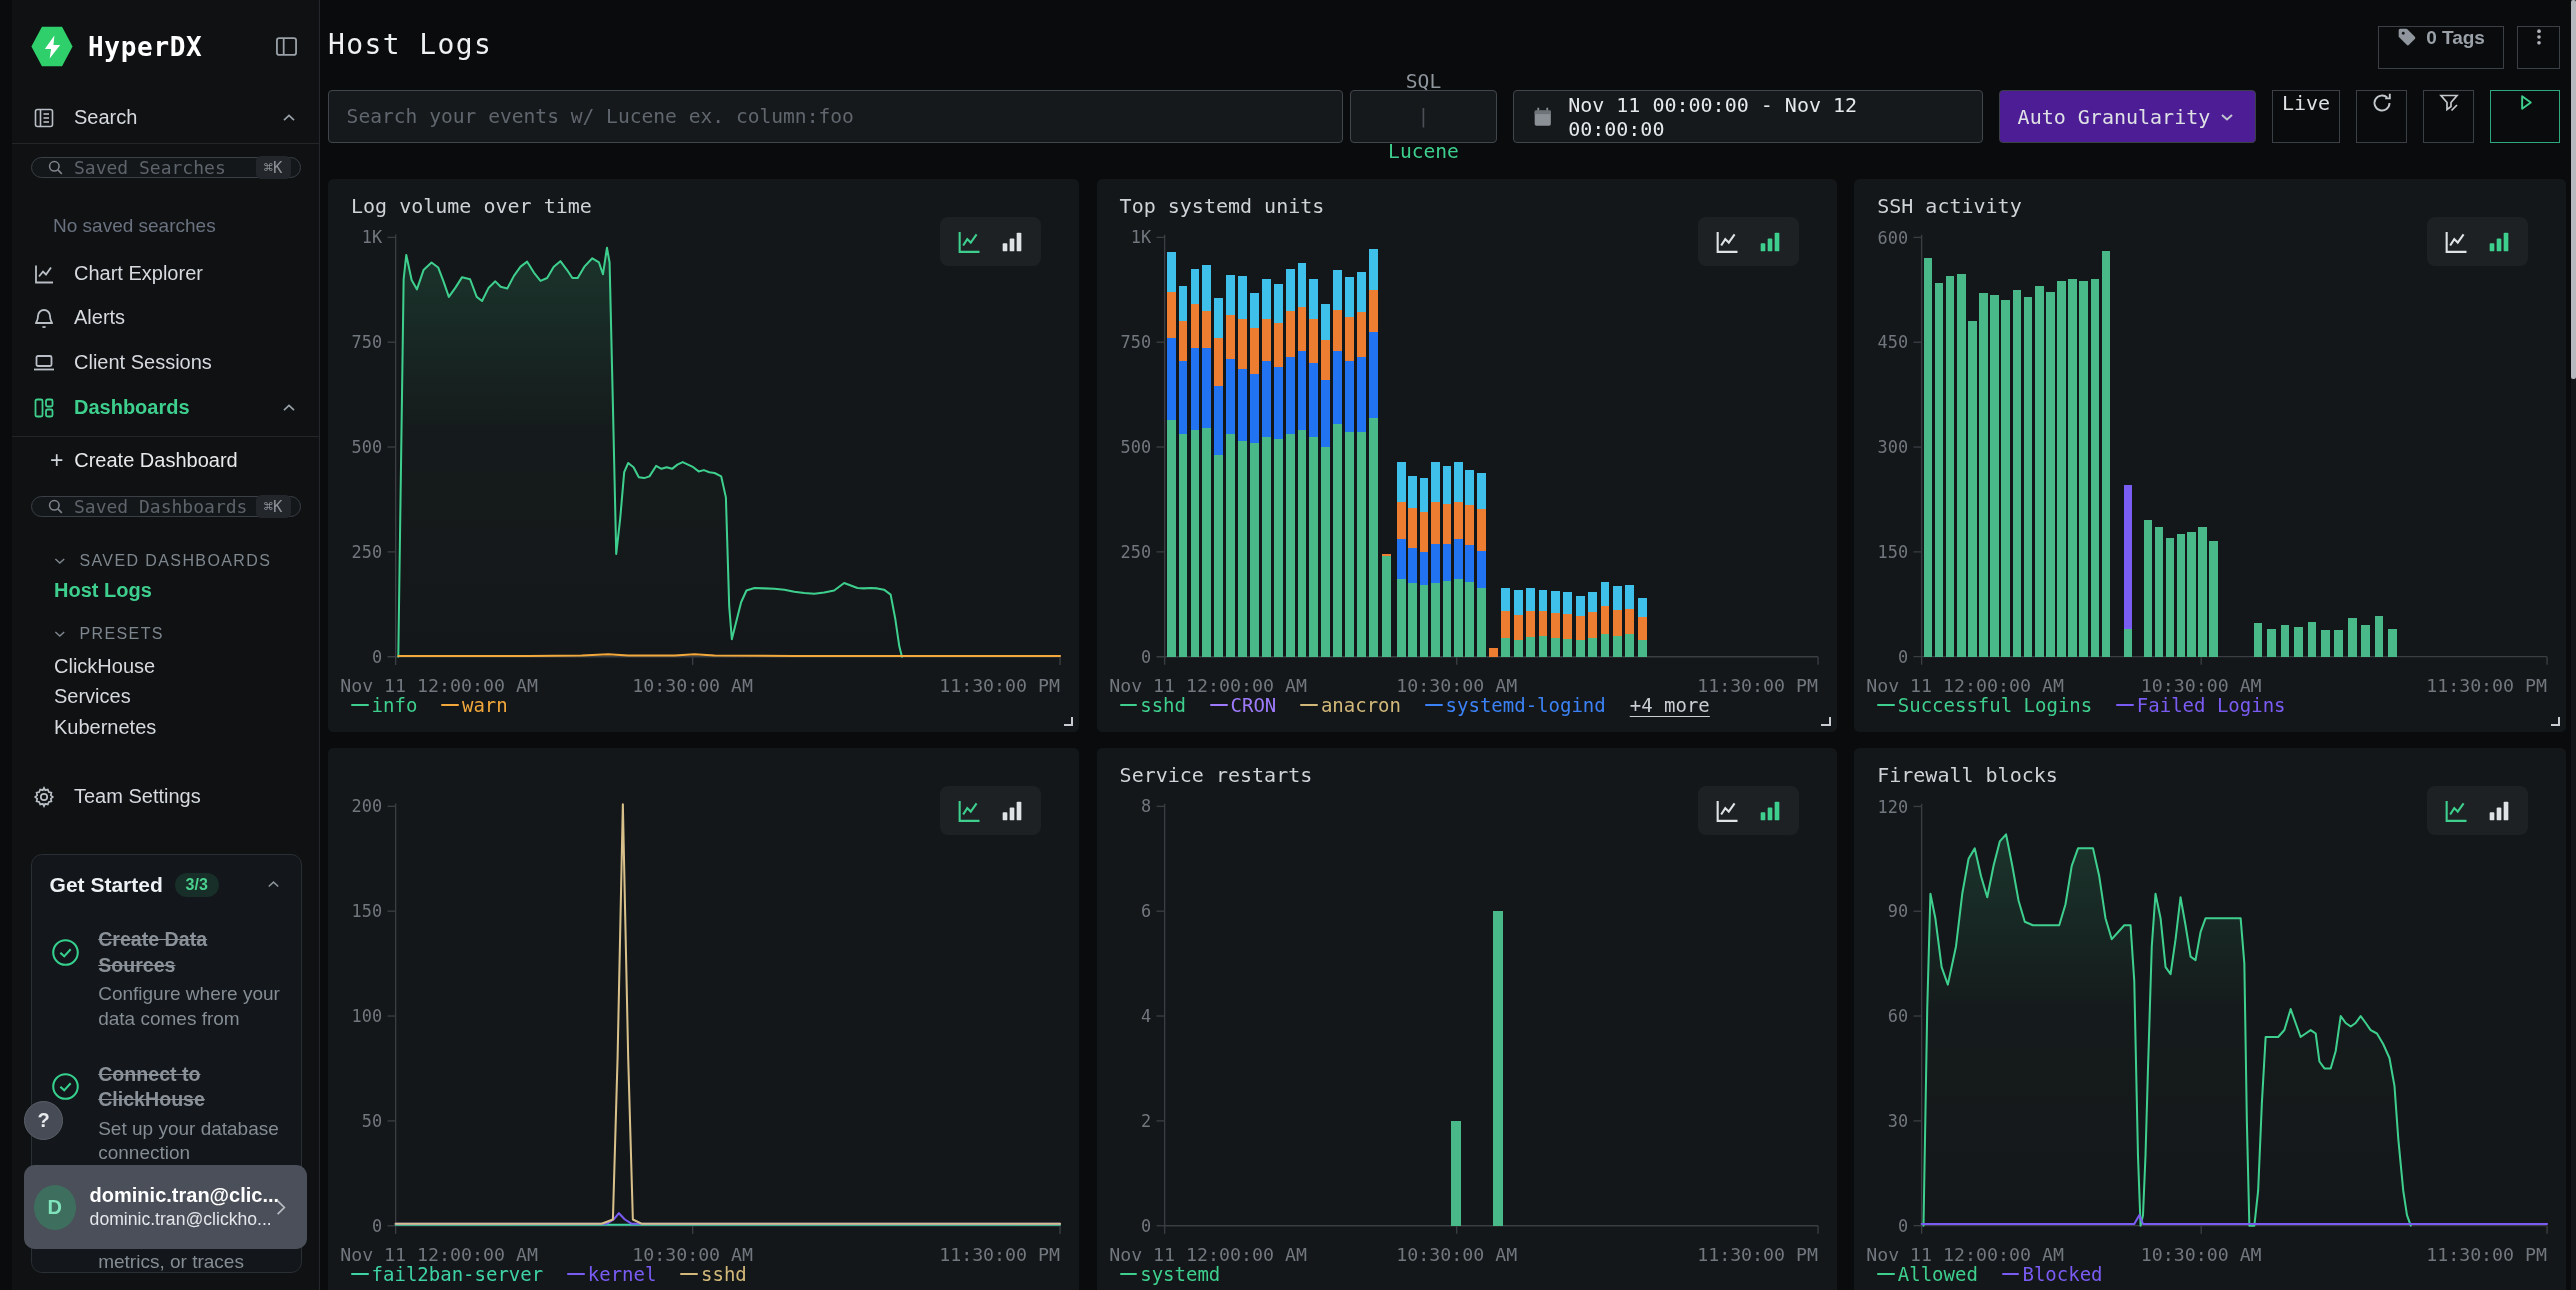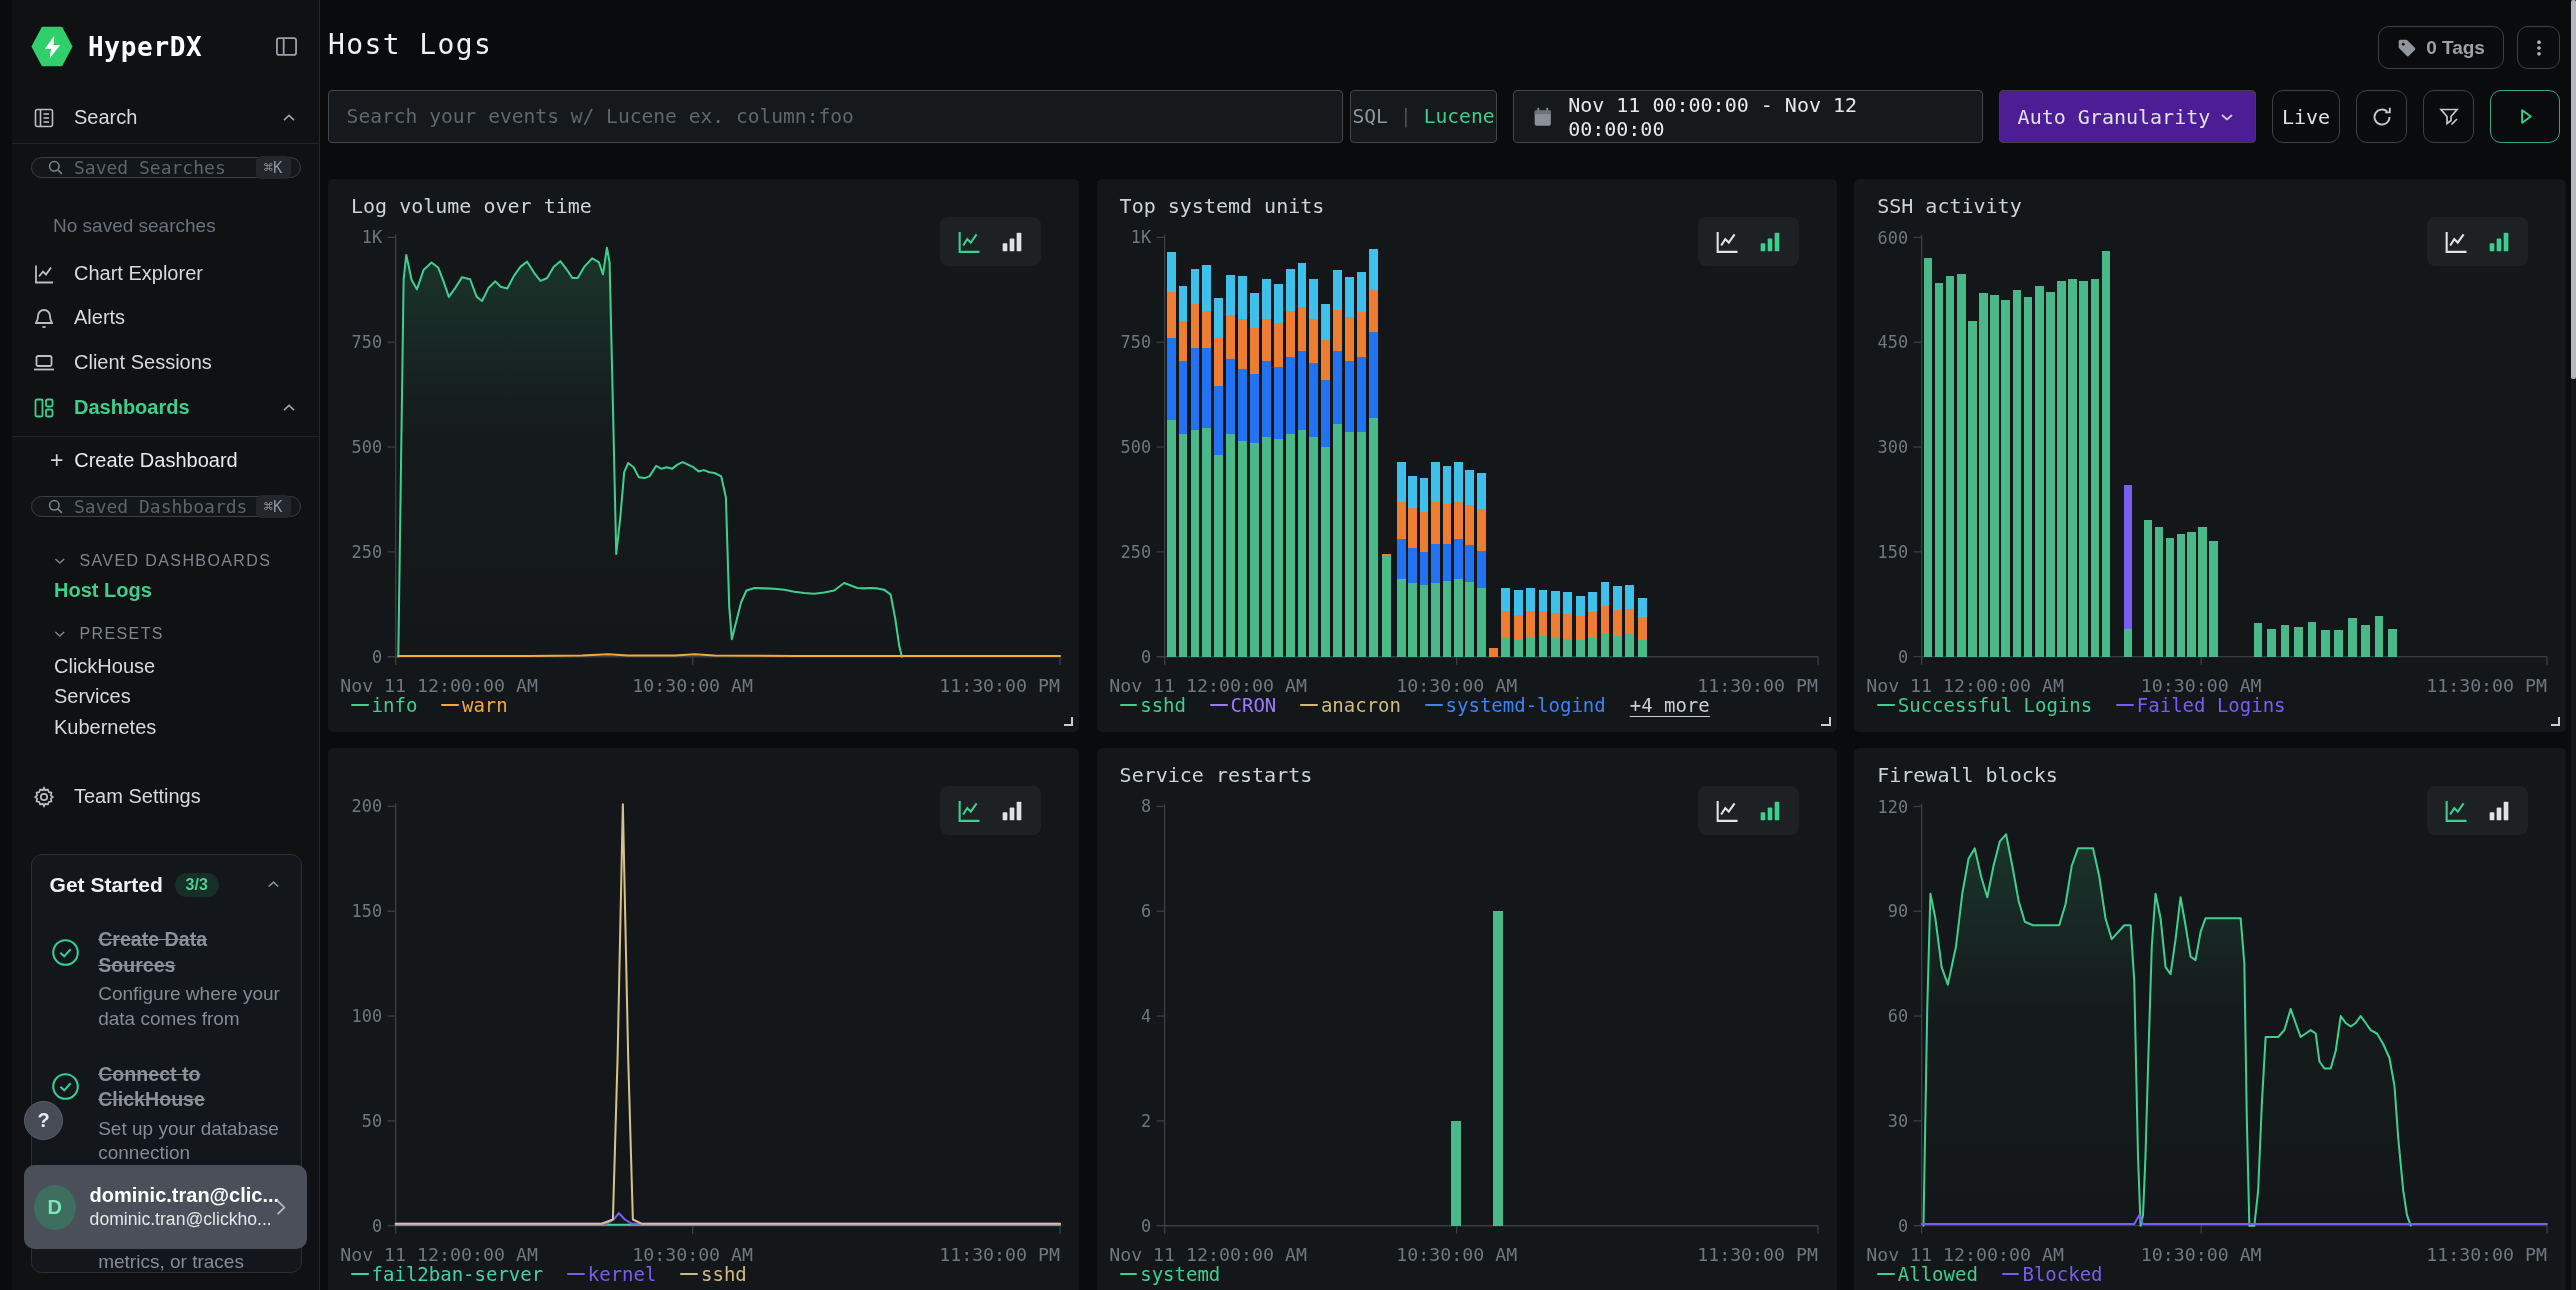--- a/index.html
+++ b/index.html
@@ -61,34 +61,34 @@
   .user-text { margin-left:13.5px; min-width:0; }
   .user-name { color:#ffffff; font-size:20px; font-weight:bold; white-space:nowrap; }
   .user-email { color:#e3e6ea; font-size:17.6px; margin-top:2.7px; white-space:nowrap; }
   .user-chev { margin-left:auto; display:flex; }
 
   
   .main { position:absolute; left:308px; top:0; right:0; bottom:0; background:#0a0b0c; }
   .page-title { position:absolute; left:20px; top:28px; color:#eef1f2; font-size:28px;
     font-weight:500; letter-spacing:1.4px; }
   .top-actions { position:absolute; right:16px; top:26px; display:flex; gap:13.5px; }
-  .btn { background:transparent; border:0.7px solid #3a4046; border-radius:11px; color:#aeb4ba;
-    display:flex; align-items:center; justify-content:center; cursor:pointer; }
+  .btn { background:transparent; border:0.7px solid #3a4046; border-radius:0; color:#aeb4ba;
+    display:flex; justify-content:center; cursor:pointer; }
   .tags-btn { height:43px; padding:0 17.6px; gap:9.5px; font-size:19px; font-weight:bold; color:#9aa1a8; }
   .dots-btn { width:43px; height:43px; }
 
   .toolbar { position:absolute; left:20px; right:16px; top:90px; height:53px; display:flex; gap:16px; }
   .search-box { flex:1; display:flex; gap:6.8px; min-width:0; }
   .search-input { flex:1; background:#16191c; border:0.7px solid #41464c; border-radius:4px;
     color:#c9ced3; font-size:19.6px; padding:0 17.6px; outline:none; min-width:0;
     font-family:"DejaVu Sans Mono", monospace; }
   .search-input::placeholder { color:#5f666d; }
   .lang-toggle { width:147px; background:#16191c; border:0.7px solid #41464c; border-radius:4px;
     display:flex; align-items:center; justify-content:center; gap:12px; font-size:19.6px; cursor:pointer;
-    font-family:"DejaVu Sans Mono", monospace; }
+    font-family:"DejaVu Sans Mono", monospace;flex-direction:column; }
   .lang-sql { color:#8f969d; } .lang-sep { color:#4a5056; } .lang-lucene { color:#3ecf8e; }
   .date-box { width:470px; background:#16191c; border:0.7px solid #41464c; border-radius:4px;
     display:flex; align-items:center; gap:15px; padding:0 17.6px; color:#e6e9eb; font-size:20px; cursor:pointer;
     font-family:"DejaVu Sans Mono", monospace; }
   .gran-box { width:257px; background:#4c1d95; border:0.7px solid #3a4046; border-radius:4px;
     display:flex; align-items:center; justify-content:space-between; padding:0 17.6px; color:#dfe2e5;
     font-size:20px; cursor:pointer; font-family:"DejaVu Sans Mono", monospace; }
   .live-btn { width:68px; font-size:20px; color:#dfe2e5; font-family:"DejaVu Sans Mono", monospace; }
   .sq-btn { width:51px; }
   .play-btn { width:70px; border-color:#2ea77d; }

